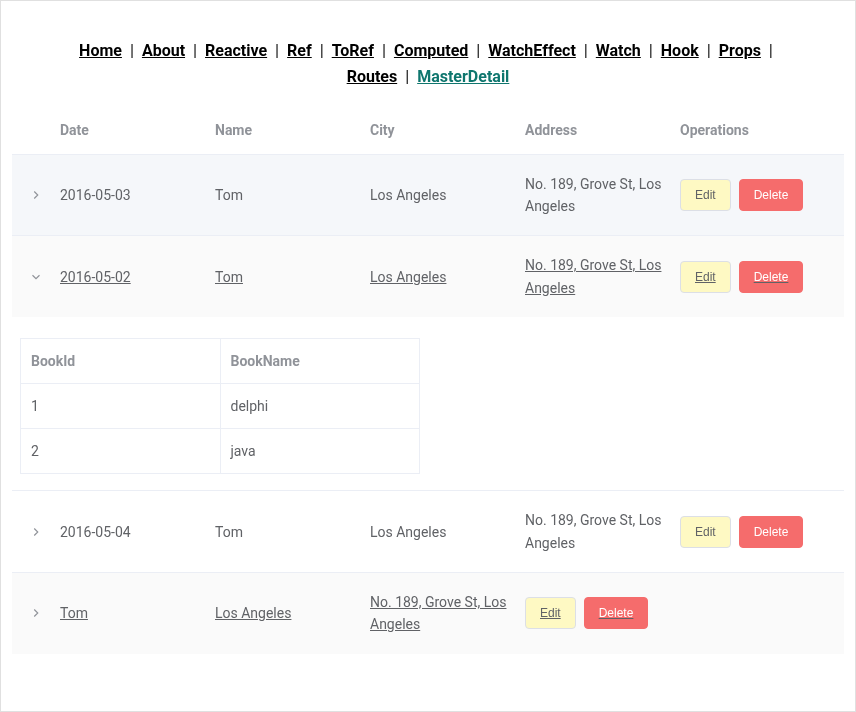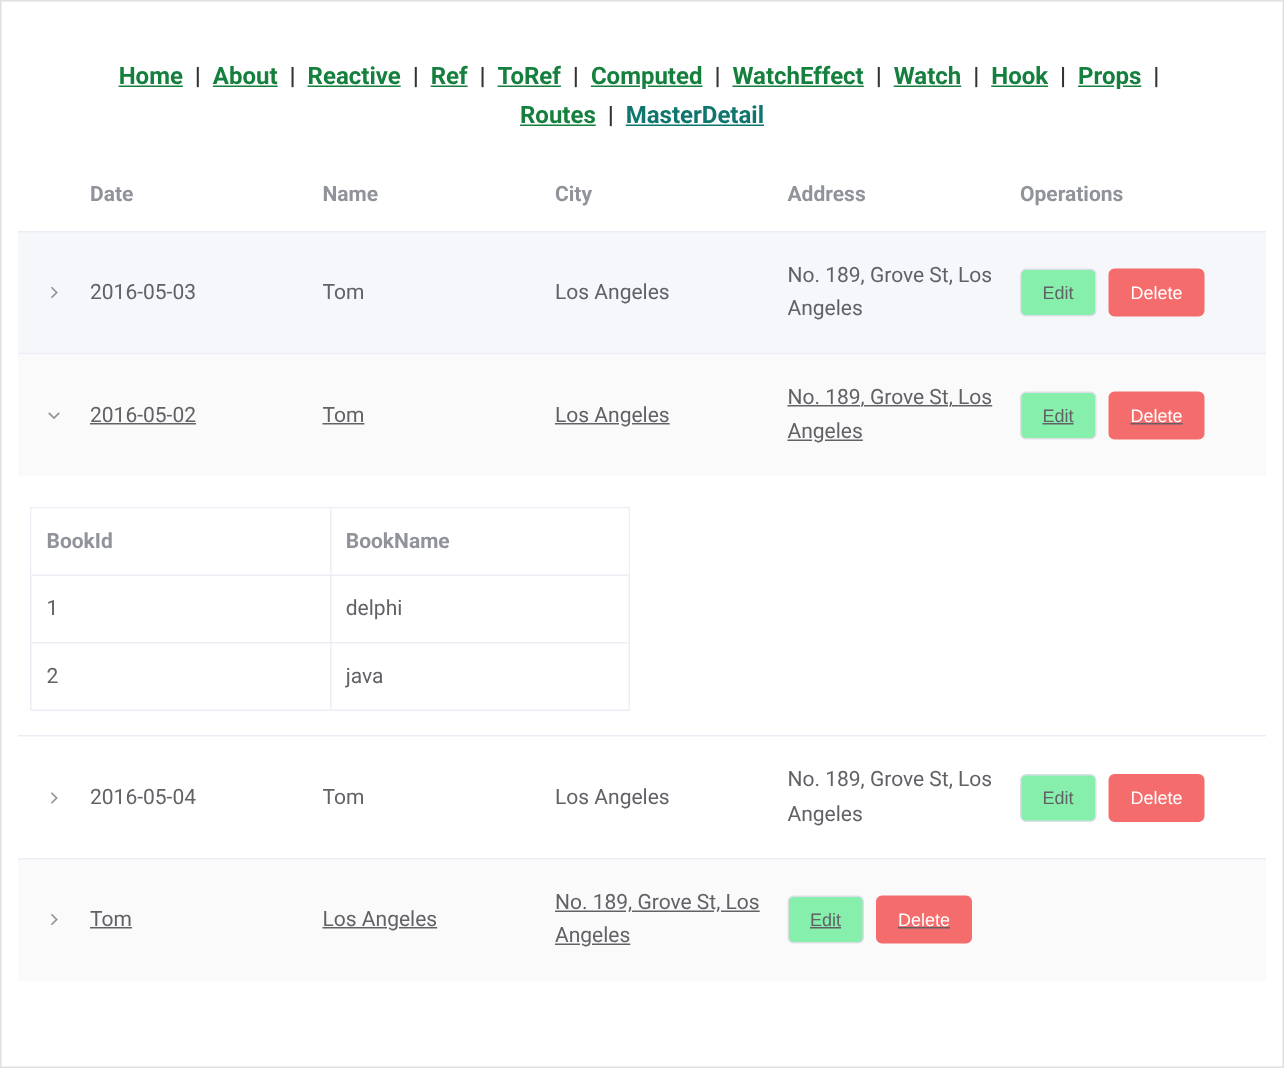--- a/index.html
+++ b/index.html
@@ -32,21 +32,21 @@
     color: #333;
     padding: 36px 50px 18px 50px;
     line-height: 1.6;
   }
   .nav .sep {
     color: #333;
     font-weight: 700;
     padding: 0 4px;
   }
   .nav a {
-    color: #15803d;
+    color: #000000;
     text-decoration: underline;
     cursor: pointer;
   }
   .nav a.active {
     color: #0f766e;
   }
   .table-wrap {
     width: 100%;
   }
   .hdr-row, .data-row {
@@ -89,21 +89,21 @@
   .btn {
     display: inline-flex;
     align-items: center;
     justify-content: center;
     height: 32px;
     padding: 0 14px;
     font-size: 12px;
     border-radius: 4px;
     cursor: pointer;
     border: 1px solid #dcdfe6;
-    background: #86efac;
+    background: #fef9c3;
     color: #606266;
   }
   .btn.danger {
     background: #f56c6c;
     border-color: #f56c6c;
     color: #fff;
   }
   .nested {
     border: 1px solid #ebeef5;
     width: 400px;

